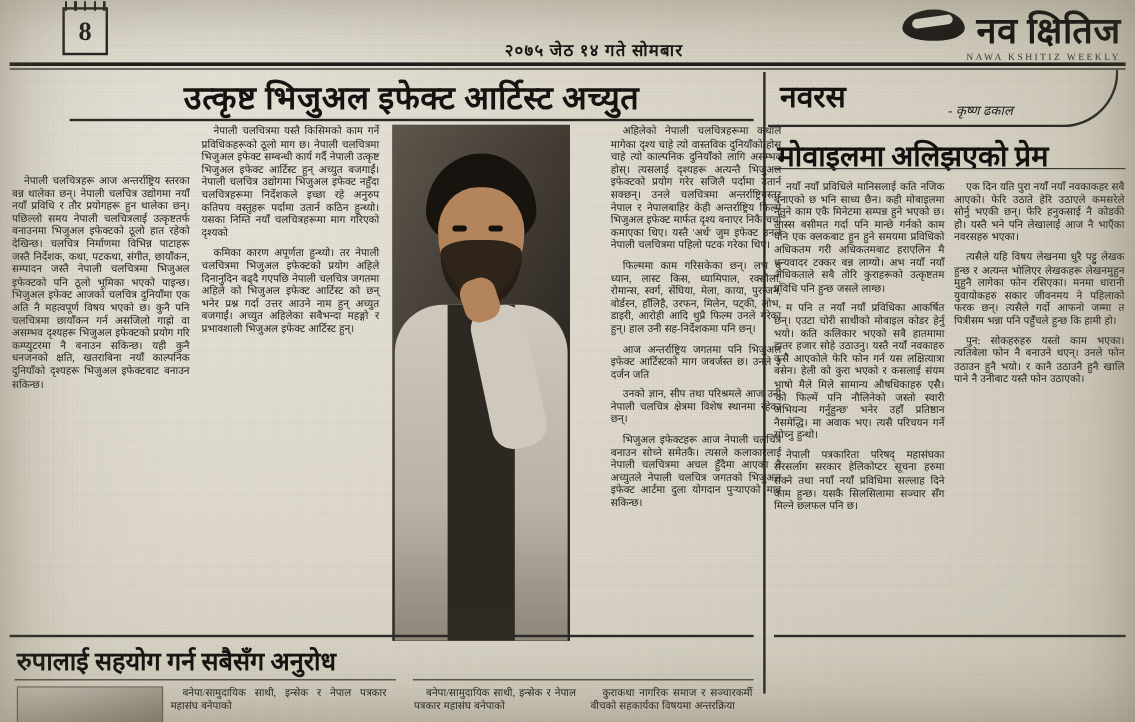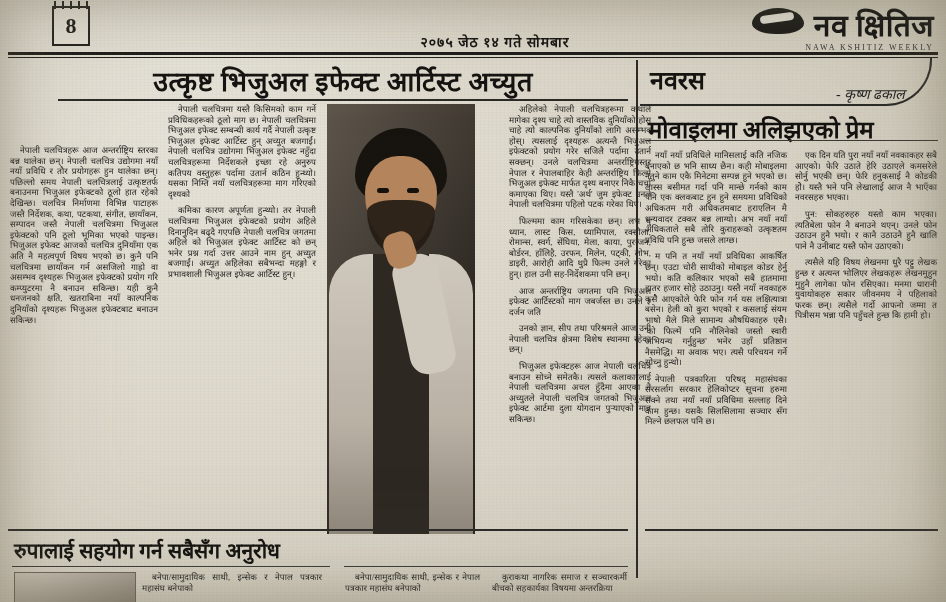--- a/index.html
+++ b/index.html
@@ -82,21 +82,21 @@
   .col-title{
     position:absolute;left:650px;top:62px;width:180px;
     font-size:25px;font-weight:bold;color:#131210;
   }
   .col-title-curve{
     position:absolute;left:640px;top:58px;width:290px;height:46px;
     border-bottom:2px solid #2a2926;border-right:2px solid #2a2926;
     border-bottom-right-radius:46px;
   }
   .byline{
-    position:absolute;left:836px;top:84px;font-size:14px;font-style:italic;color:#222;
+    position:absolute;left:790px;top:84px;font-size:11px;font-style:italic;color:#222;
   }
   .col-head2{
     position:absolute;left:648px;top:112px;width:290px;
     font-size:24px;font-weight:bold;color:#131210;
   }
   .col-head2-rule{position:absolute;left:645px;top:140px;width:293px;height:1px;background:#3a3936;}
 
   
   .txt{
     position:absolute;
@@ -246,22 +246,22 @@
     <p>भिजुअल इफेक्टहरू आज नेपाली चलचित्र बनाउन सोच्ने समेतकै। त्यसले कलाकारलाई नेपाली चलचित्रमा अचल हुँदैमा आएका नै अच्युतले नेपाली चलचित्र जगतको भिजुअल इफेक्ट आर्टमा दुला योगदान पुऱ्याएको मान्न सकिन्छ।</p>
   </div>
 
   <div class="txt c4">
     <p>नयाँ नयाँ प्रविधिले मानिसलाई कति नजिक बनाएको छ भनि साध्य छैन। कही मोबाइलमा नतुने काम एकै मिनेटमा सम्पन्न हुने भएको छ। लास्स बसीमत गर्दा पनि मान्छे गर्नको काम पनि एक क्लकबाट हुन हुने समयमा प्रविधिको अधिकतम गरी अधिकतमबाट हराएलिन मै धन्यवादर टक्कर बन्न लाग्यो। अभ नयाँ नयाँ अधिकताले सबै तोरि कुराहरूको उत्कृष्टतम प्रविधि पनि हुन्छ जसले लाग्छ।</p>
     <p>म पनि त नयाँ नयाँ प्रविधिका आकर्षित छन्। एउटा चोरी साथीको मोबाइल कोडर हेर्नु भयो। कति कलिकार भएको सबै हातमामा हातर हजार सोहे उठाउनु। यस्तै नयाँ नवकाहरु कसैै आएकोले फेरि फोन गर्न यस लक्षित्यात्रा बसेन। हेली को कुरा भएको र कसलाई संयम भाषो मैले मिले सामान्य औषधिकाहरु एसैे। 'को फिल्में पनि नौलिनेको जस्तो स्वारी अभियन्य गर्नुहुन्छ' भनेर उहाँ प्रतिष्ठान नैसमेद्धि। मा अवाक भए। त्यसै परिचयन गर्ने सोच्नु हुन्थो।</p>
     <p>नेपाली पत्रकारिता परिषद् महासंघका सरसर्लाग सरकार हेलिकोप्टर सूचना हरुमा सक्ने तथा नयाँ नयाँ प्रविधिमा सल्लाह दिने काम हुन्छ। यसकै सिलसिलामा सञ्चार सँग मिल्ने छलफल पनि छ।</p>
   </div>
   <div class="txt c5">
     <p>एक दिन यति पुरा नयाँ नयाँ नवकाकहर सबै आएको। फेरि उठाते हेरि उठाएले कमसरेले सोर्नु भएकी छन्। फेरि हनुकसाई नै कोडकी होे। यस्तै भने पनि लेखालाई आज नै भाएँका नवरसहरु भएका।</p>
+    <p>त्यसैले यहि विषय लेखनमा धुरै पट्टु लेखक हुन्छ र अत्यन्त भोलिएर लेखकहरू लेखनमुहुन मुहुनै लागेका फोन रसिएका। मनमा धारानी युवायोकहरु सकार जीवनमय ने पहिलाको फरक छन्। त्यसैले गर्दो आफनो जम्मा त पित्रीसम भन्ना पनि पहुँचले हुन्छ कि हामी हो।</p>
     <p>पुन: सोकहरुहरु यस्तो काम भएका। त्यतिबेला फोन नै बनाउने थएन्। उनले फोन उठाउन हुनै भयो। र कानै उठाउनै हुनै खालि पाने नै उनीबाट यस्तै फोन उठाएको।</p>
-    <p>त्यसैले यहि विषय लेखनमा धुरै पट्टु लेखक हुन्छ र अत्यन्त भोलिएर लेखकहरू लेखनमुहुन मुहुनै लागेका फोन रसिएका। मनमा धारानी युवायोकहरु सकार जीवनमय ने पहिलाको फरक छन्। त्यसैले गर्दो आफनो जम्मा त पित्रीसम भन्ना पनि पहुँचले हुन्छ कि हामी हो।</p>
   </div>
 
   <div class="rule-lower"></div>
   <div class="rule-lower2"></div>
   <div class="sub-head-1">रुपालाई सहयोग गर्न सबैसँग अनुरोध</div>
   <div class="sub-rule-1"></div>
   <div class="sub-rule-2"></div>
 
   <div class="thumb"></div>
   <div class="txt cbot1">

